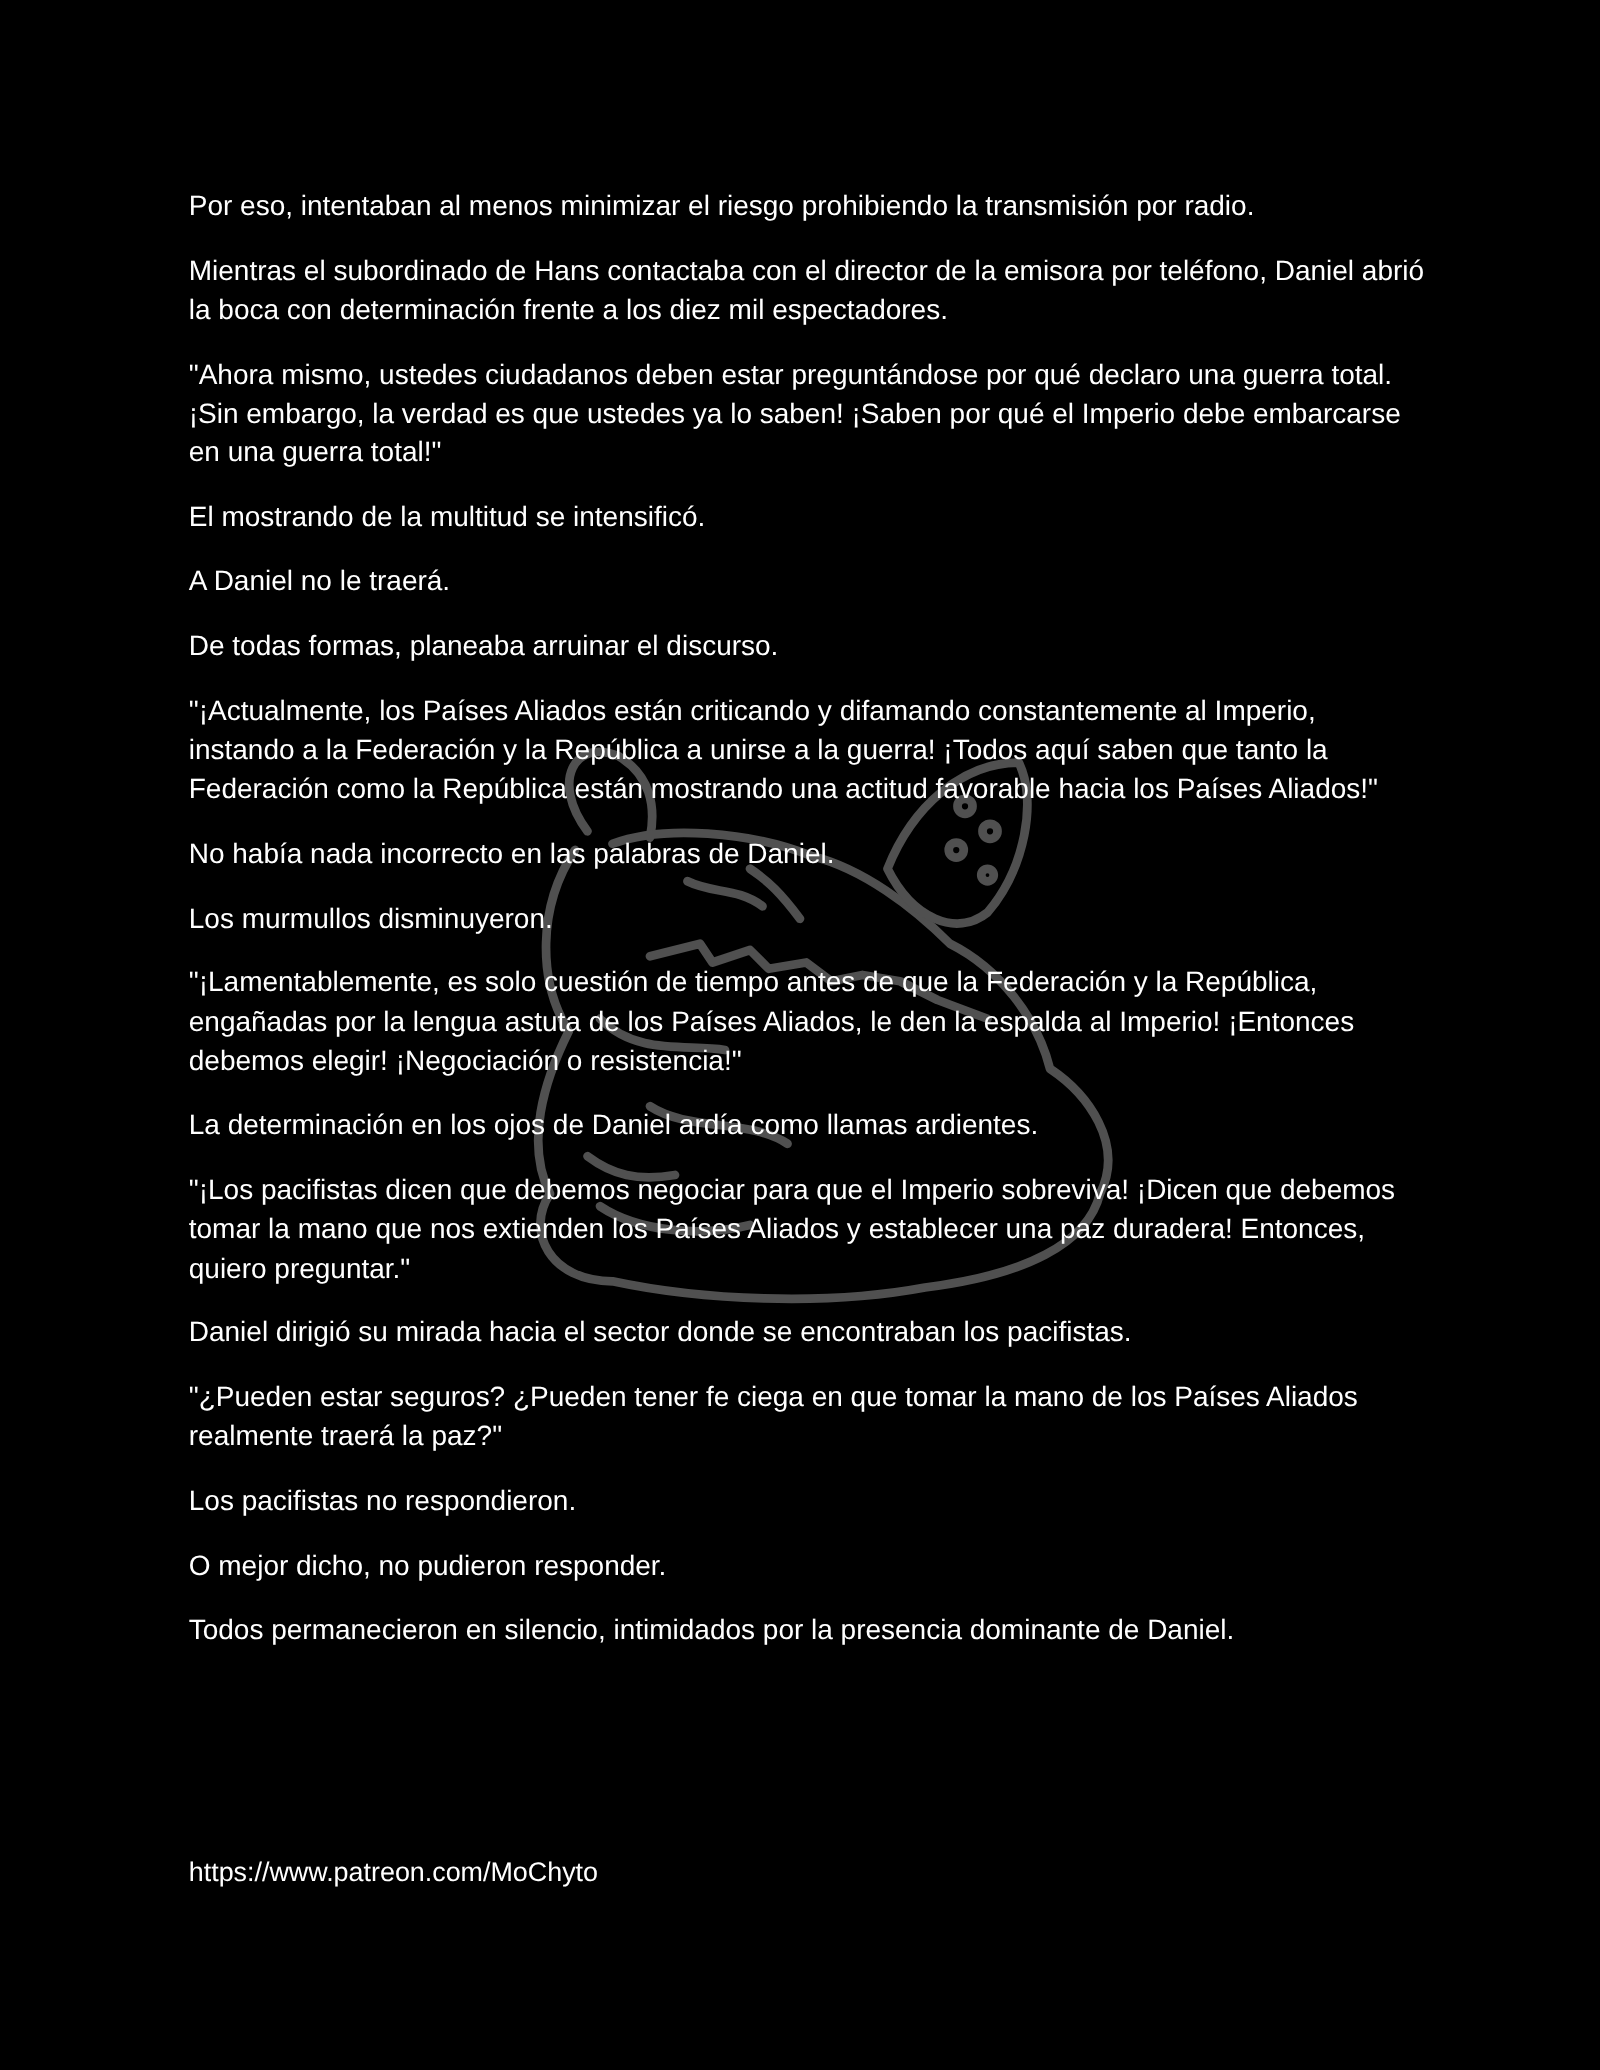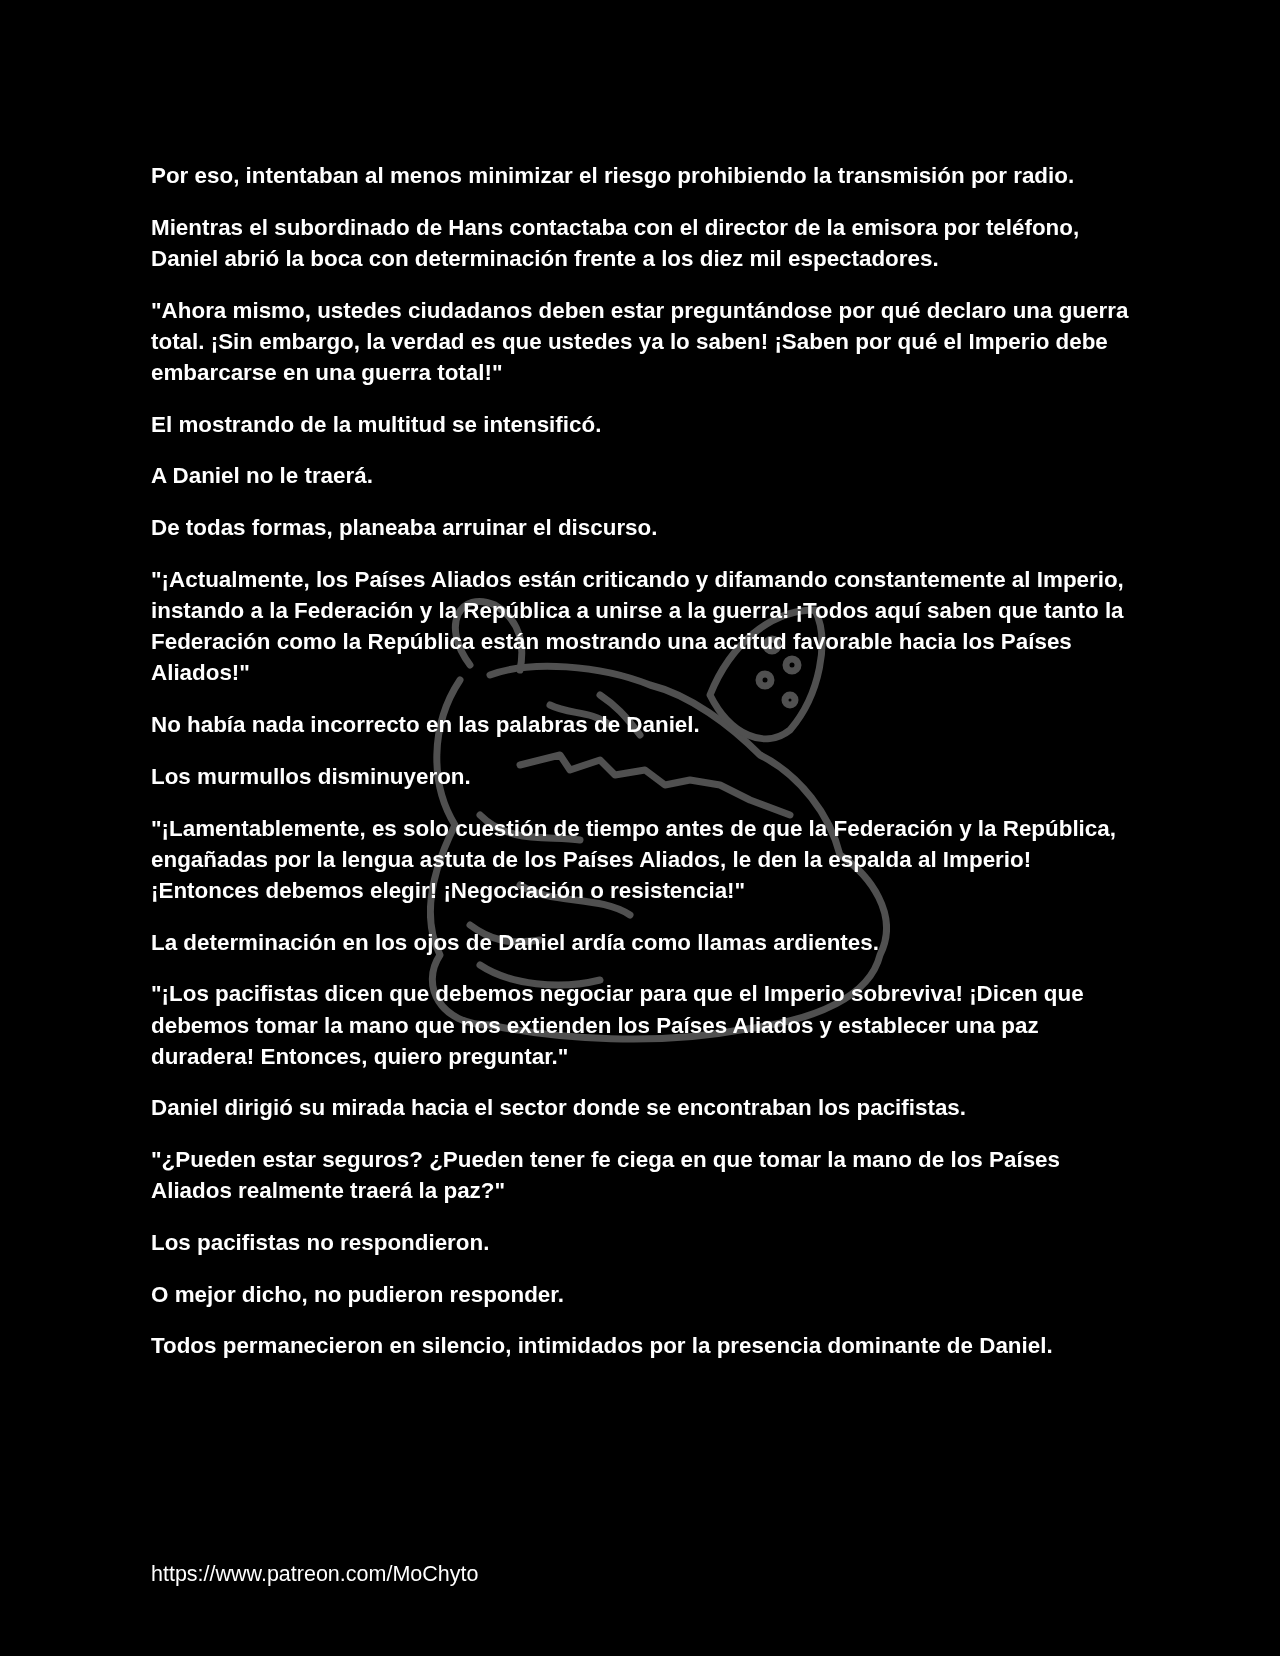--- a/index.html
+++ b/index.html
@@ -20,35 +20,34 @@
       left: 400px;
       top: 585px;
       width: 520px;
       height: 470px;
       z-index: 0;
       pointer-events: none;
     }
     .content {
       position: absolute;
       left: 151px;
-      top: 160px;
+      top: 149px;
       width: 990px;
       z-index: 1;
-      font-weight: bold;
     }
     .content p {
       margin: 0 0 20.5px 0;
       font-size: 22.4px;
       line-height: 31.2px;
       letter-spacing: 0;
     }
     .footer-link {
       position: absolute;
       left: 151px;
-      top: 1560px;
+      top: 1484px;
       font-size: 21.5px;
       line-height: 28px;
       color: #ffffff;
       text-decoration: none;
       z-index: 1;
     }
   </style>
 </head>
 <body>
 

